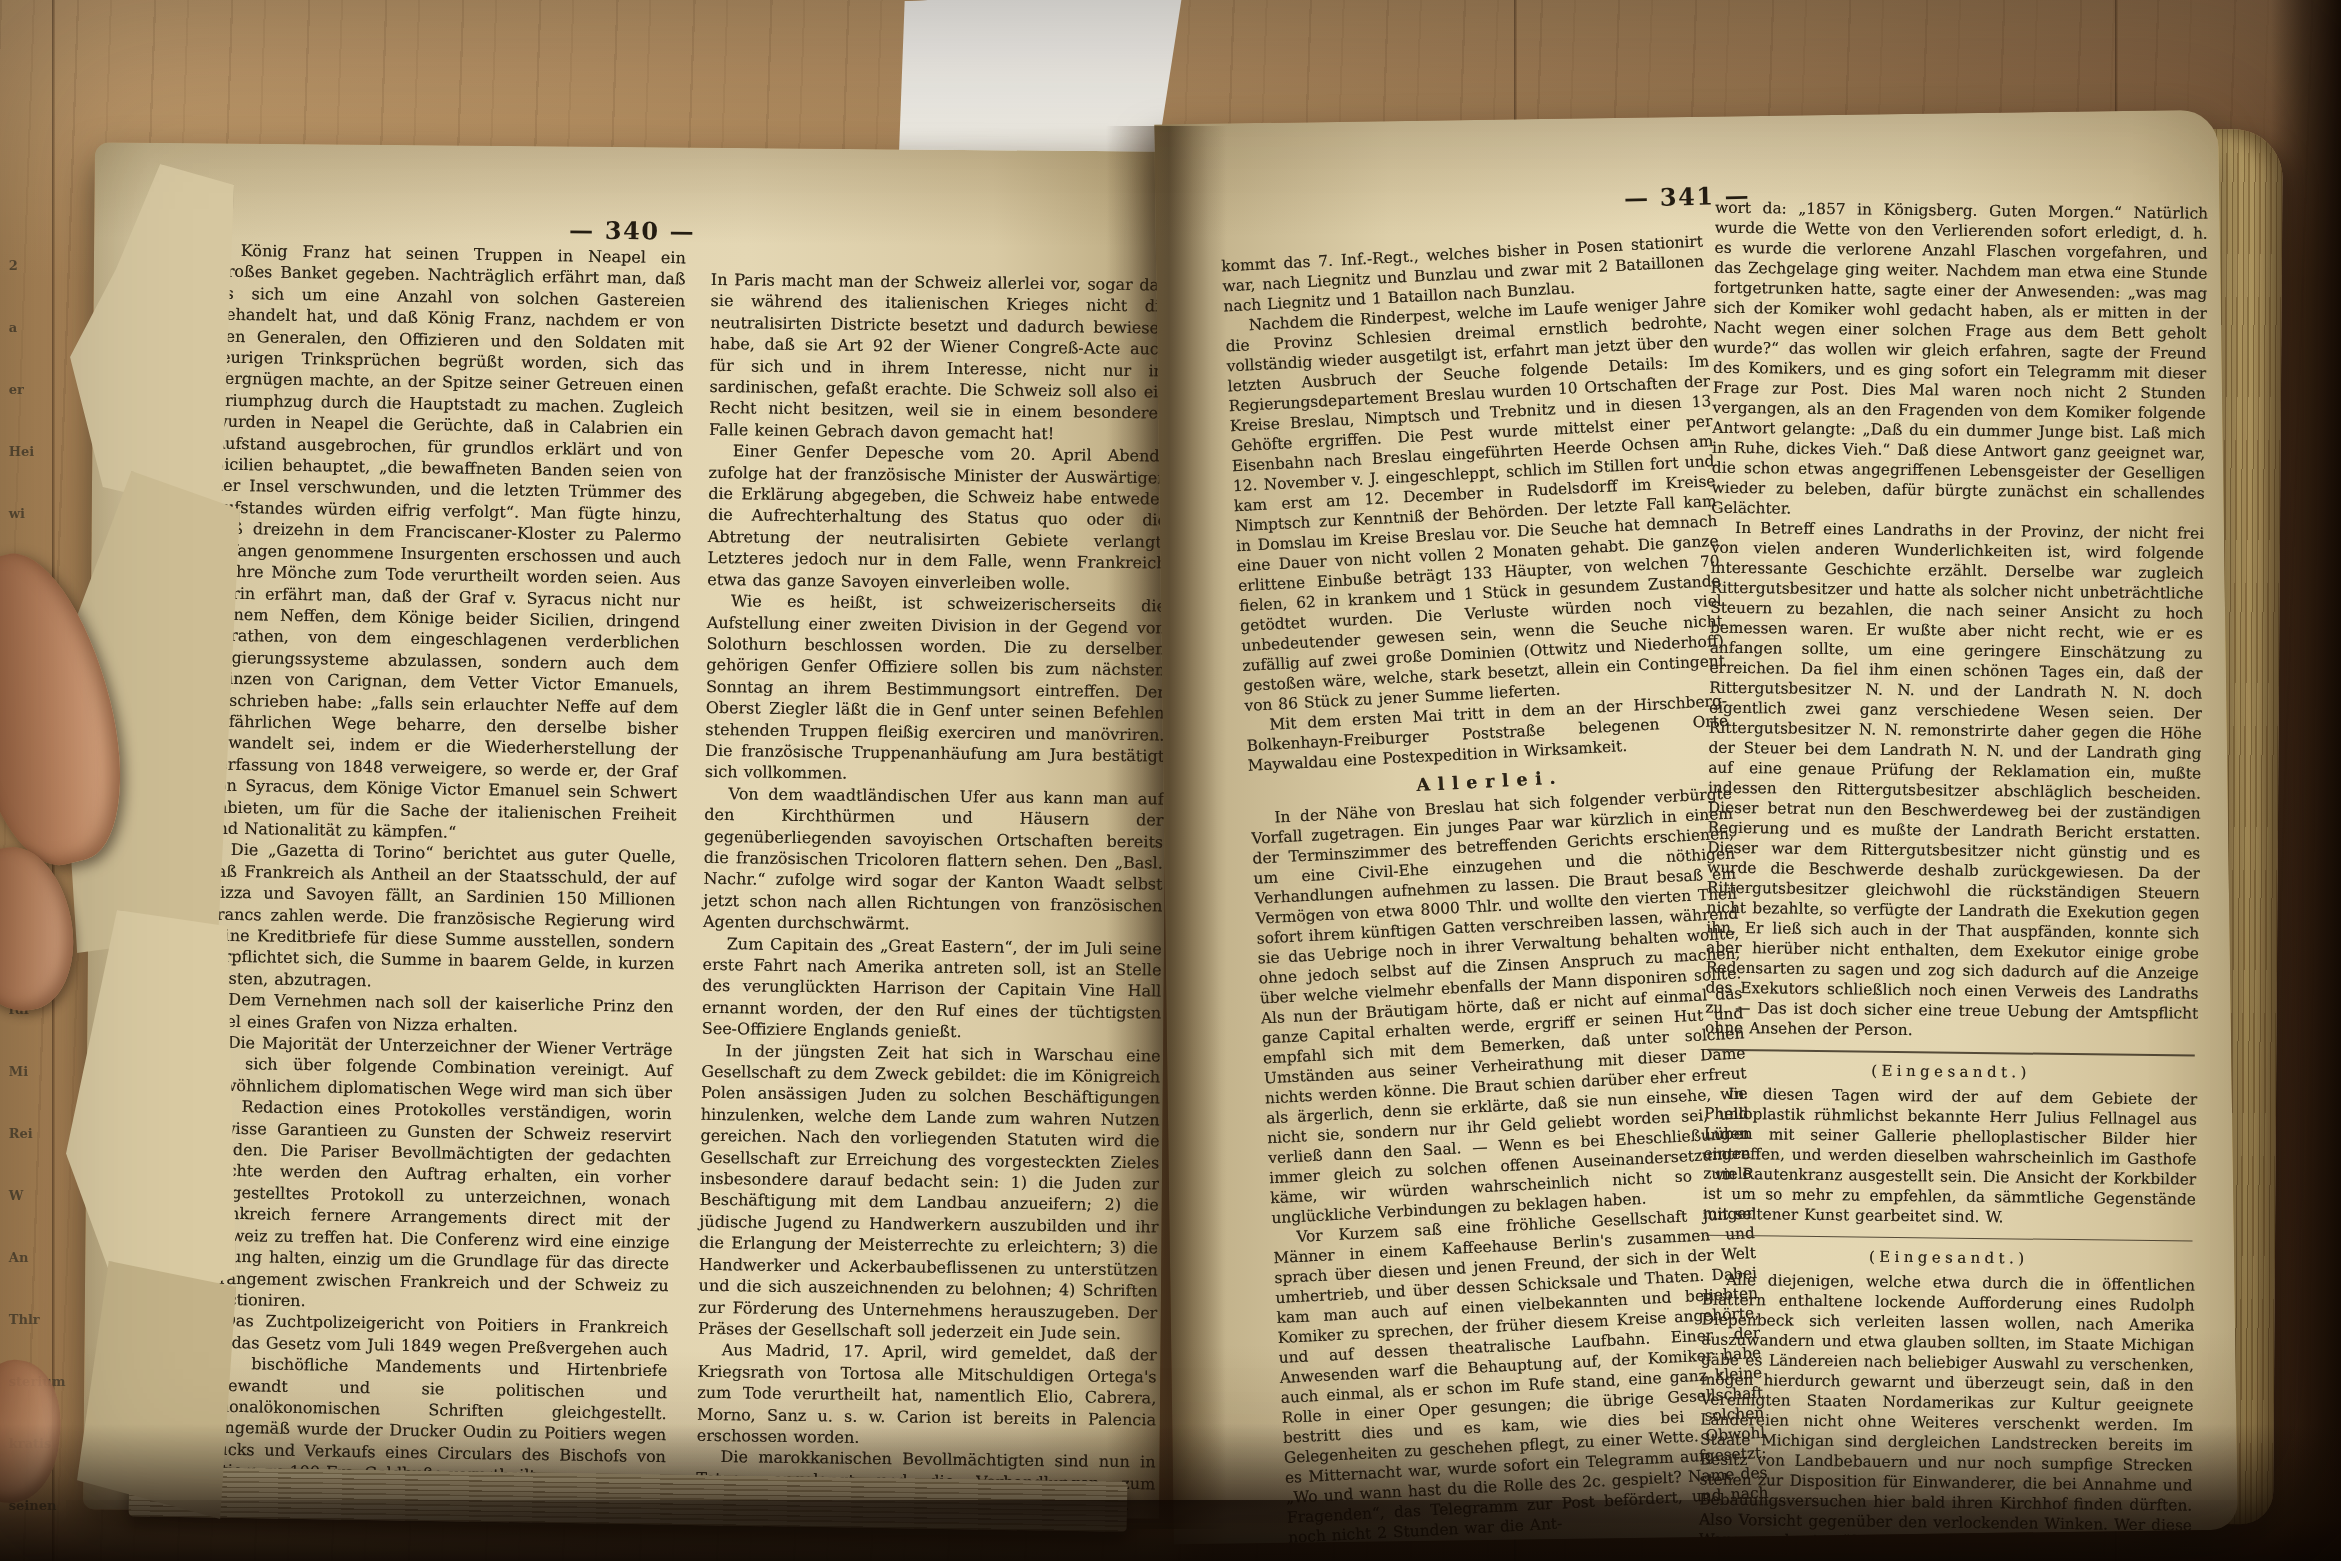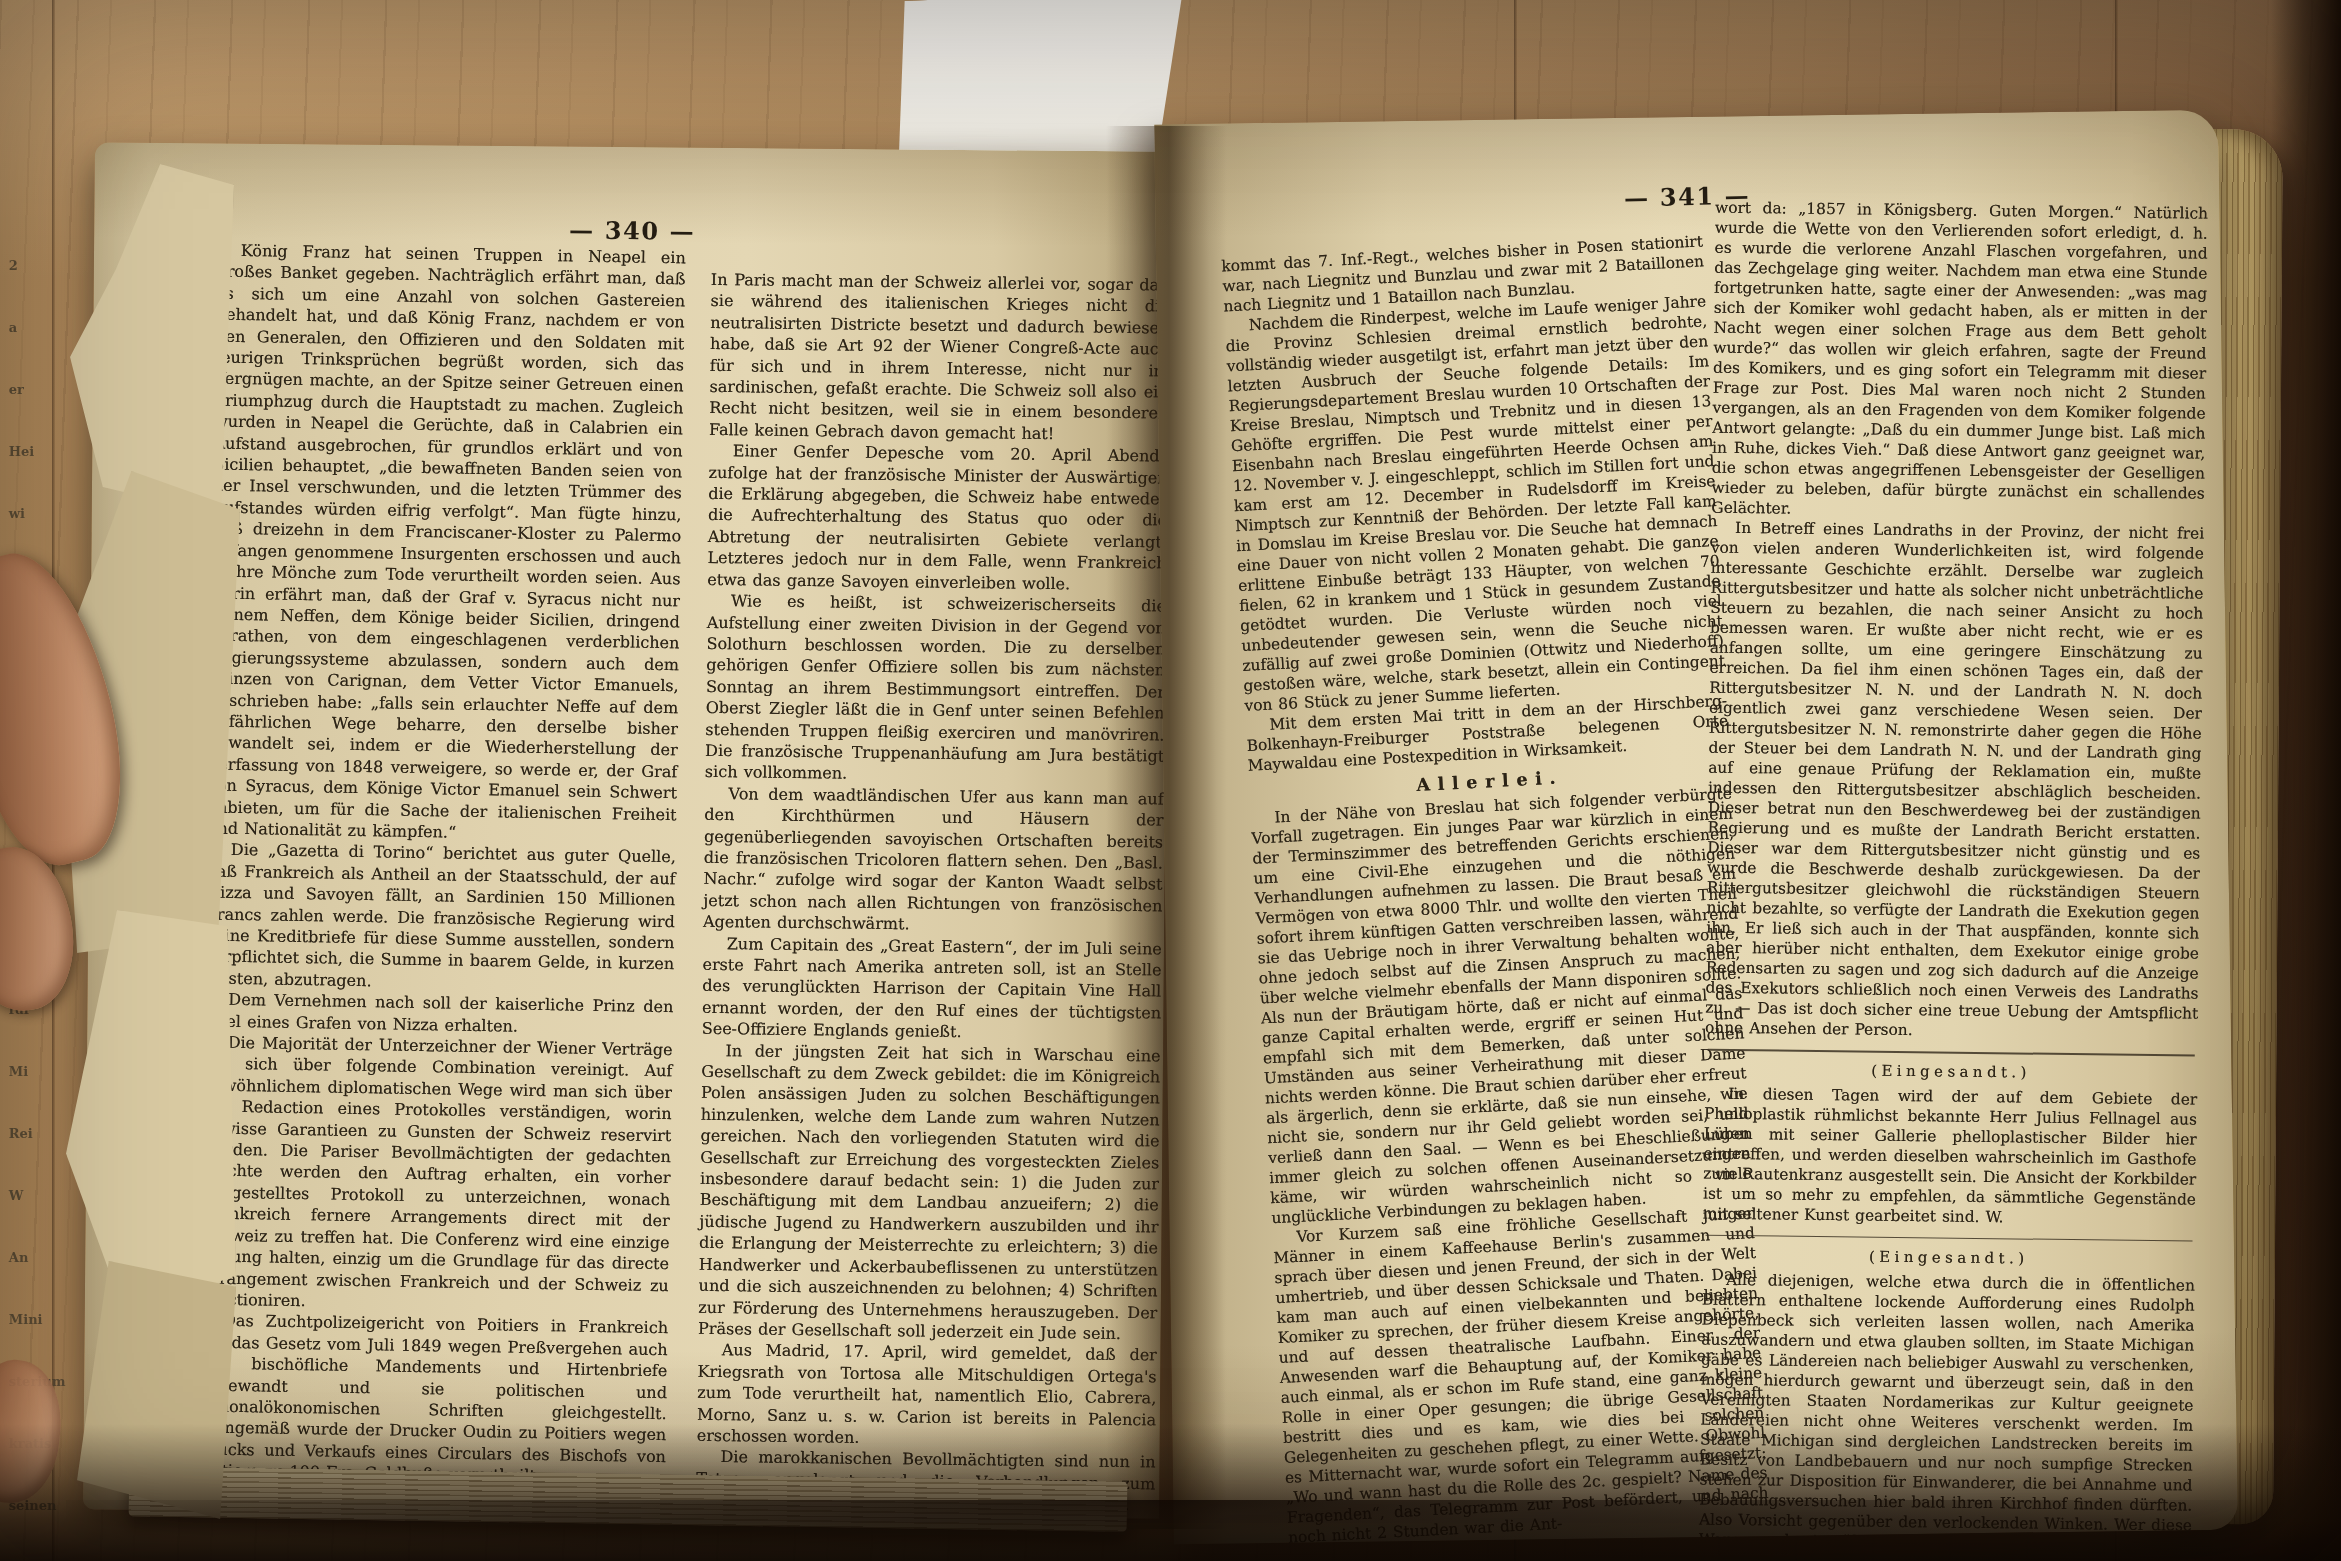--- a/index.html
+++ b/index.html
@@ -176,21 +176,21 @@
       <div class="fragment">2)</div>
       <div class="fragment">gleich</div>
       <div class="fragment">Ei</div>
       <div class="fragment">Gef</div>
       <div class="fragment">Bet</div>
       <div class="fragment">fur</div>
       <div class="fragment">Mi</div>
       <div class="fragment">Rei</div>
       <div class="fragment">W</div>
       <div class="fragment">An</div>
-      <div class="fragment">Mini</div>
+      <div class="fragment">Thlr</div>
       <div class="fragment">sterium</div>
       <div class="fragment">kratis</div>
       <div class="fragment">seinen</div>
     </div>
 
   <div class="thumb"></div>
   <div class="finger"></div>
   <div class="knuckle"></div>
 
   <div class="book-under-shadow"></div>

